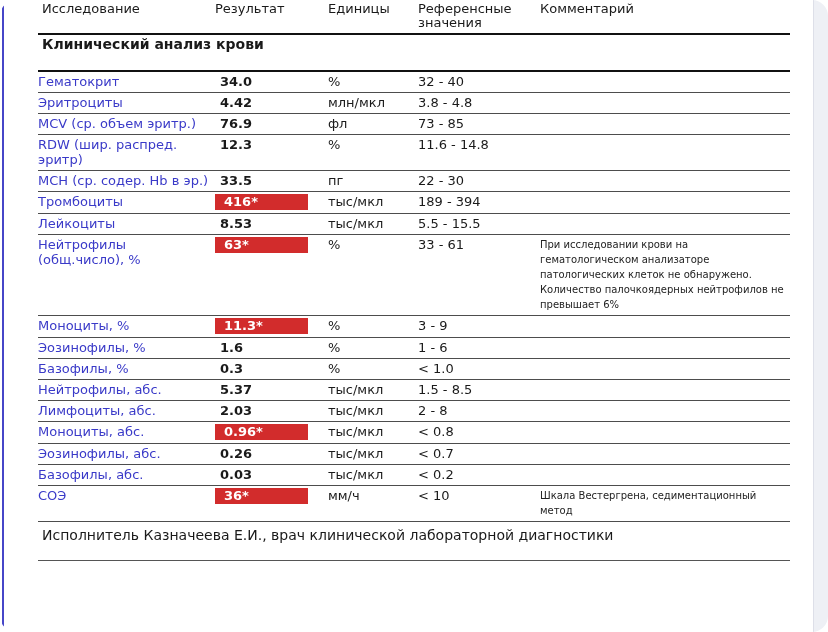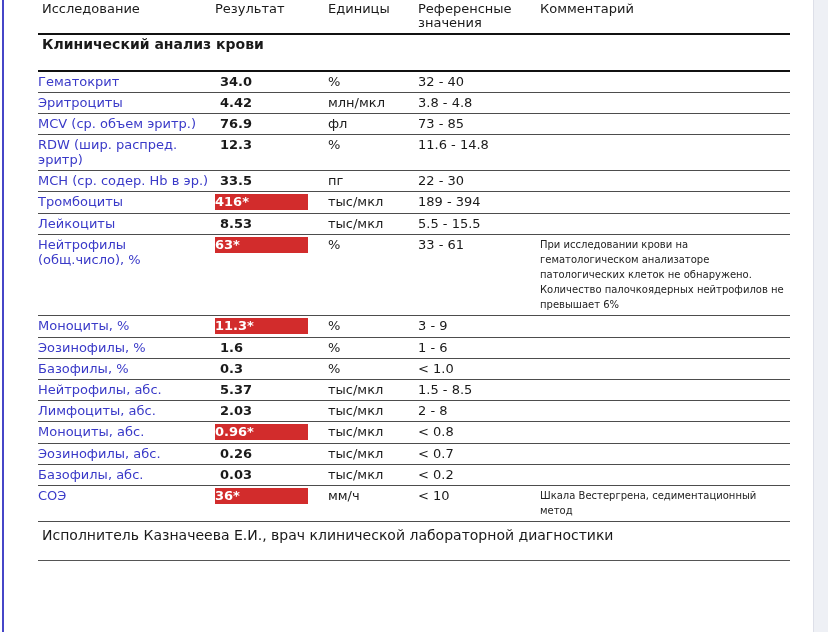--- a/index.html
+++ b/index.html
@@ -4,20 +4,21 @@
 <style>
   * { margin: 0; padding: 0; box-sizing: border-box; }
   html, body { background: #ffffff; }
   body { font-family: "DejaVu Sans", "Liberation Sans", sans-serif; }
   .page {
     position: relative;
     width: 828px;
     height: 632px;
     background: #ffffff;
     overflow: hidden;
+    border-radius: 16px;
   }
   .left-rule {
     position: absolute;
     left: 2px; top: 0; bottom: 0;
     width: 2px;
     background: #4646c8;
   }
   .right-gutter {
     position: absolute;
     right: 0; top: 0; bottom: 0;
@@ -64,21 +65,21 @@
     line-height: 15px;
   }
   td.c-test { padding-left: 4px; }
   .test-link { color: #3a3ac8; }
   td.c-result { font-weight: bold; }
   .result { display: inline-block; padding-left: 5px; }
   .result.flag {
     background: #d22c2c;
     color: #ffffff;
     width: 93px;
-    padding: 0 0 1px 0;
+    padding: 0 0 1px 9px;
   }
   td.c-units { padding-left: 2px; }
   td.c-ref { padding-left: 2px; }
   td.c-comment {
     padding-left: 3px;
     font-size: 10px;
     line-height: 11.5px;
     color: #222222;
   }
   .executor {

